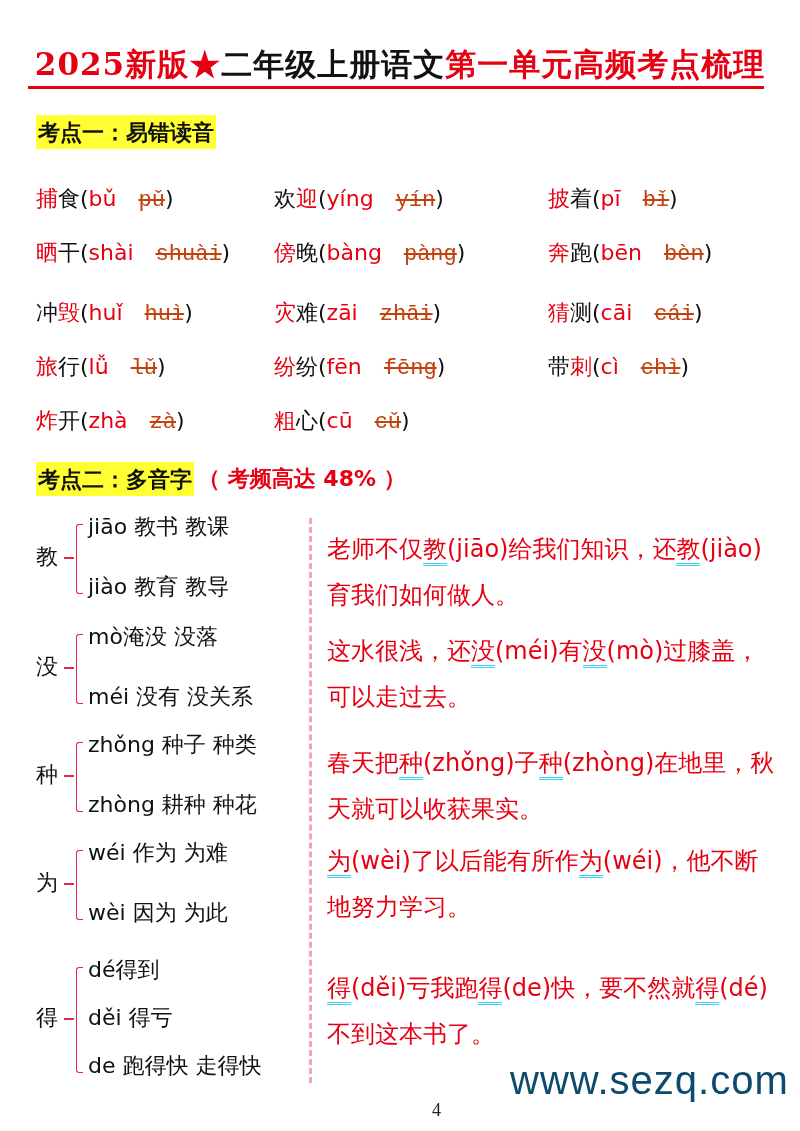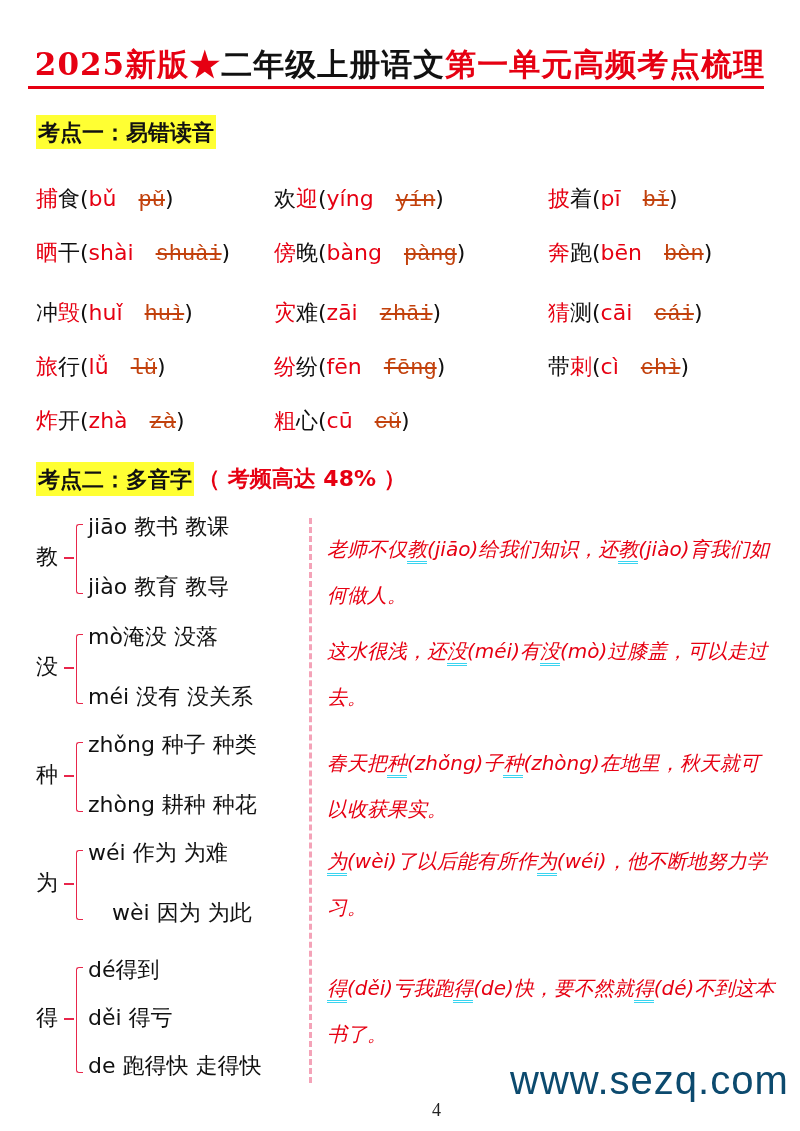--- a/index.html
+++ b/index.html
@@ -25,21 +25,21 @@
   .word .wrong { color: #c2410c; text-decoration: line-through; text-decoration-thickness: 2px; margin-left: 22px; font-family: Liberation Mono, monospace; }
   .word .paren { color: #111; }
 
   .poly-char { position: absolute; font-size: 22px; color: #111; }
   .bracket { position: absolute; border: 1.5px solid #e8264b; border-right: none; width: 6px; border-radius: 3px 0 0 3px; }
   .tick { position: absolute; height: 1.5px; width: 10px; background: #e8264b; }
   .poly-line { position: absolute; font-size: 22px; color: #111; white-space: nowrap; line-height: 30px; }
 
   .divider { position: absolute; left: 309px; top: 518px; height: 565px; border-left: 3px dashed #f4a3b8; }
 
-  .sentence { position: absolute; left: 327px; width: 450px; font-size: 20px; line-height: 46px; color: #e60012; font-style: italic; }
+  .sentence { position: absolute; left: 327px; width: 450px; font-size: 24px; line-height: 46px; color: #e60012; }
   .sentence .u { border-bottom: 3px double #3ad4f0; }
 
   .watermark { position: absolute; left: 510px; top: 1058px; font-size: 40px; color: #0c4a6e;
                font-family: "Liberation Sans", sans-serif; letter-spacing: 1px; }
   .page-num { position: absolute; left: 432px; top: 1100px; font-size: 18px; color: #222;
               font-family: "Liberation Serif", serif; }
 </style>
 </head>
 <body>
 
@@ -87,21 +87,21 @@
     <div class="poly-line" style="left: 88px; top: 682px;">méi 没有  没关系</div>
     <div class="poly-char" style="left: 36px; top: 760px;">种</div>
     <div class="tick" style="left: 64px; top: 775px;"></div>
     <div class="bracket" style="left: 76px; top: 742px; height: 68px;"></div>
     <div class="poly-line" style="left: 88px; top: 730px;">zhǒng 种子  种类</div>
     <div class="poly-line" style="left: 88px; top: 790px;">zhòng 耕种  种花</div>
     <div class="poly-char" style="left: 36px; top: 868px;">为</div>
     <div class="tick" style="left: 64px; top: 883px;"></div>
     <div class="bracket" style="left: 76px; top: 850px; height: 68px;"></div>
     <div class="poly-line" style="left: 88px; top: 838px;">wéi 作为  为难</div>
-    <div class="poly-line" style="left: 88px; top: 898px; margin-left: 24px;">wèi 因为  为此</div>
+    <div class="poly-line" style="left: 88px; top: 898px;">wèi 因为  为此</div>
     <div class="poly-char" style="left: 36px; top: 1003px;">得</div>
     <div class="tick" style="left: 64px; top: 1018px;"></div>
     <div class="bracket" style="left: 76px; top: 967px; height: 104px;"></div>
     <div class="poly-line" style="left: 88px; top: 955px;">dé得到</div>
     <div class="poly-line" style="left: 88px; top: 1003px;">děi 得亏</div>
     <div class="poly-line" style="left: 88px; top: 1051px;">de 跑得快  走得快</div>
   </div>
 <div class="divider"></div>
 <div id="s2-right">
     <div class="sentence" style="top: 526px;"><span>老师不仅</span><span class="u">教</span><span>(jiāo)给我们知识，还</span><span class="u">教</span><span>(jiào)育我们如何做人。</span></div>

